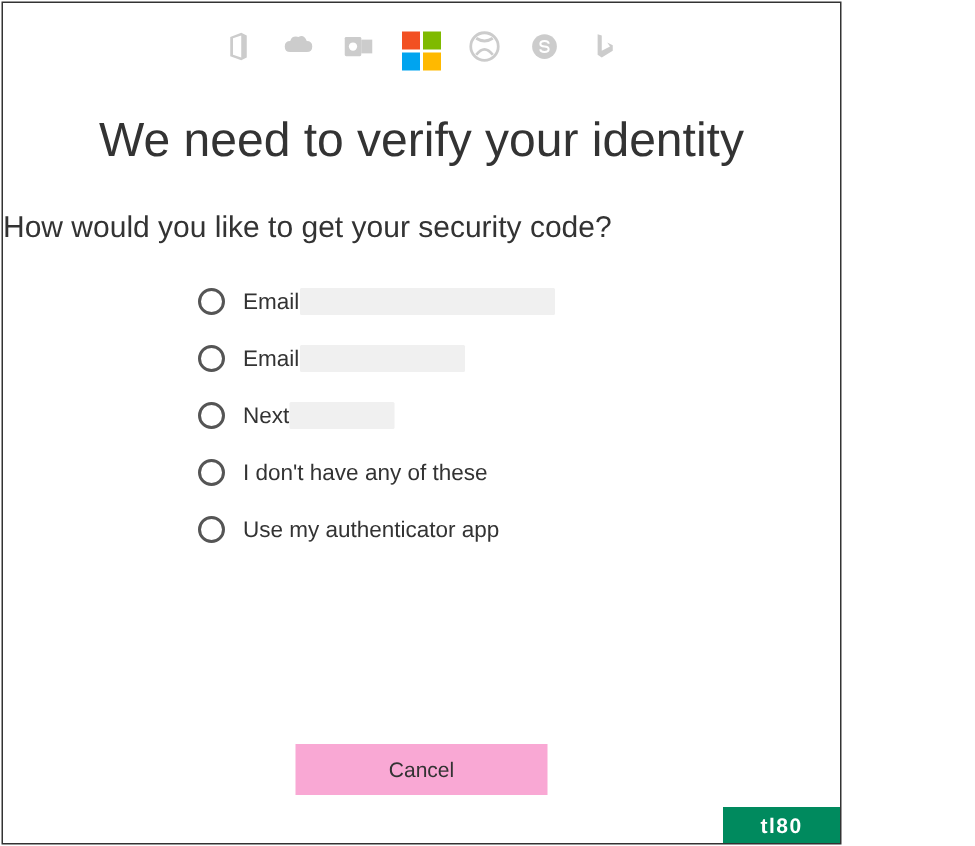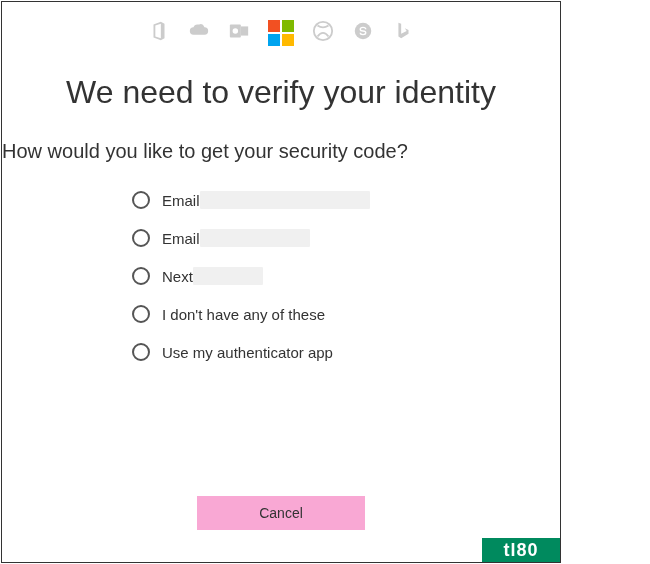--- a/index.html
+++ b/index.html
@@ -124,21 +124,21 @@
     }
     .watermark {
       position: absolute;
       right: 0;
       bottom: 0;
       width: 78px;
       height: 24px;
       background: #008a5e;
       color: #fff;
       font-weight: bold;
-      font-size: 18px;
+      font-size: 14px;
       letter-spacing: 1px;
       display: flex;
       align-items: center;
       justify-content: center;
       font-family: Arial, sans-serif;
     }
   </style>
 </head>
 <body>
 

